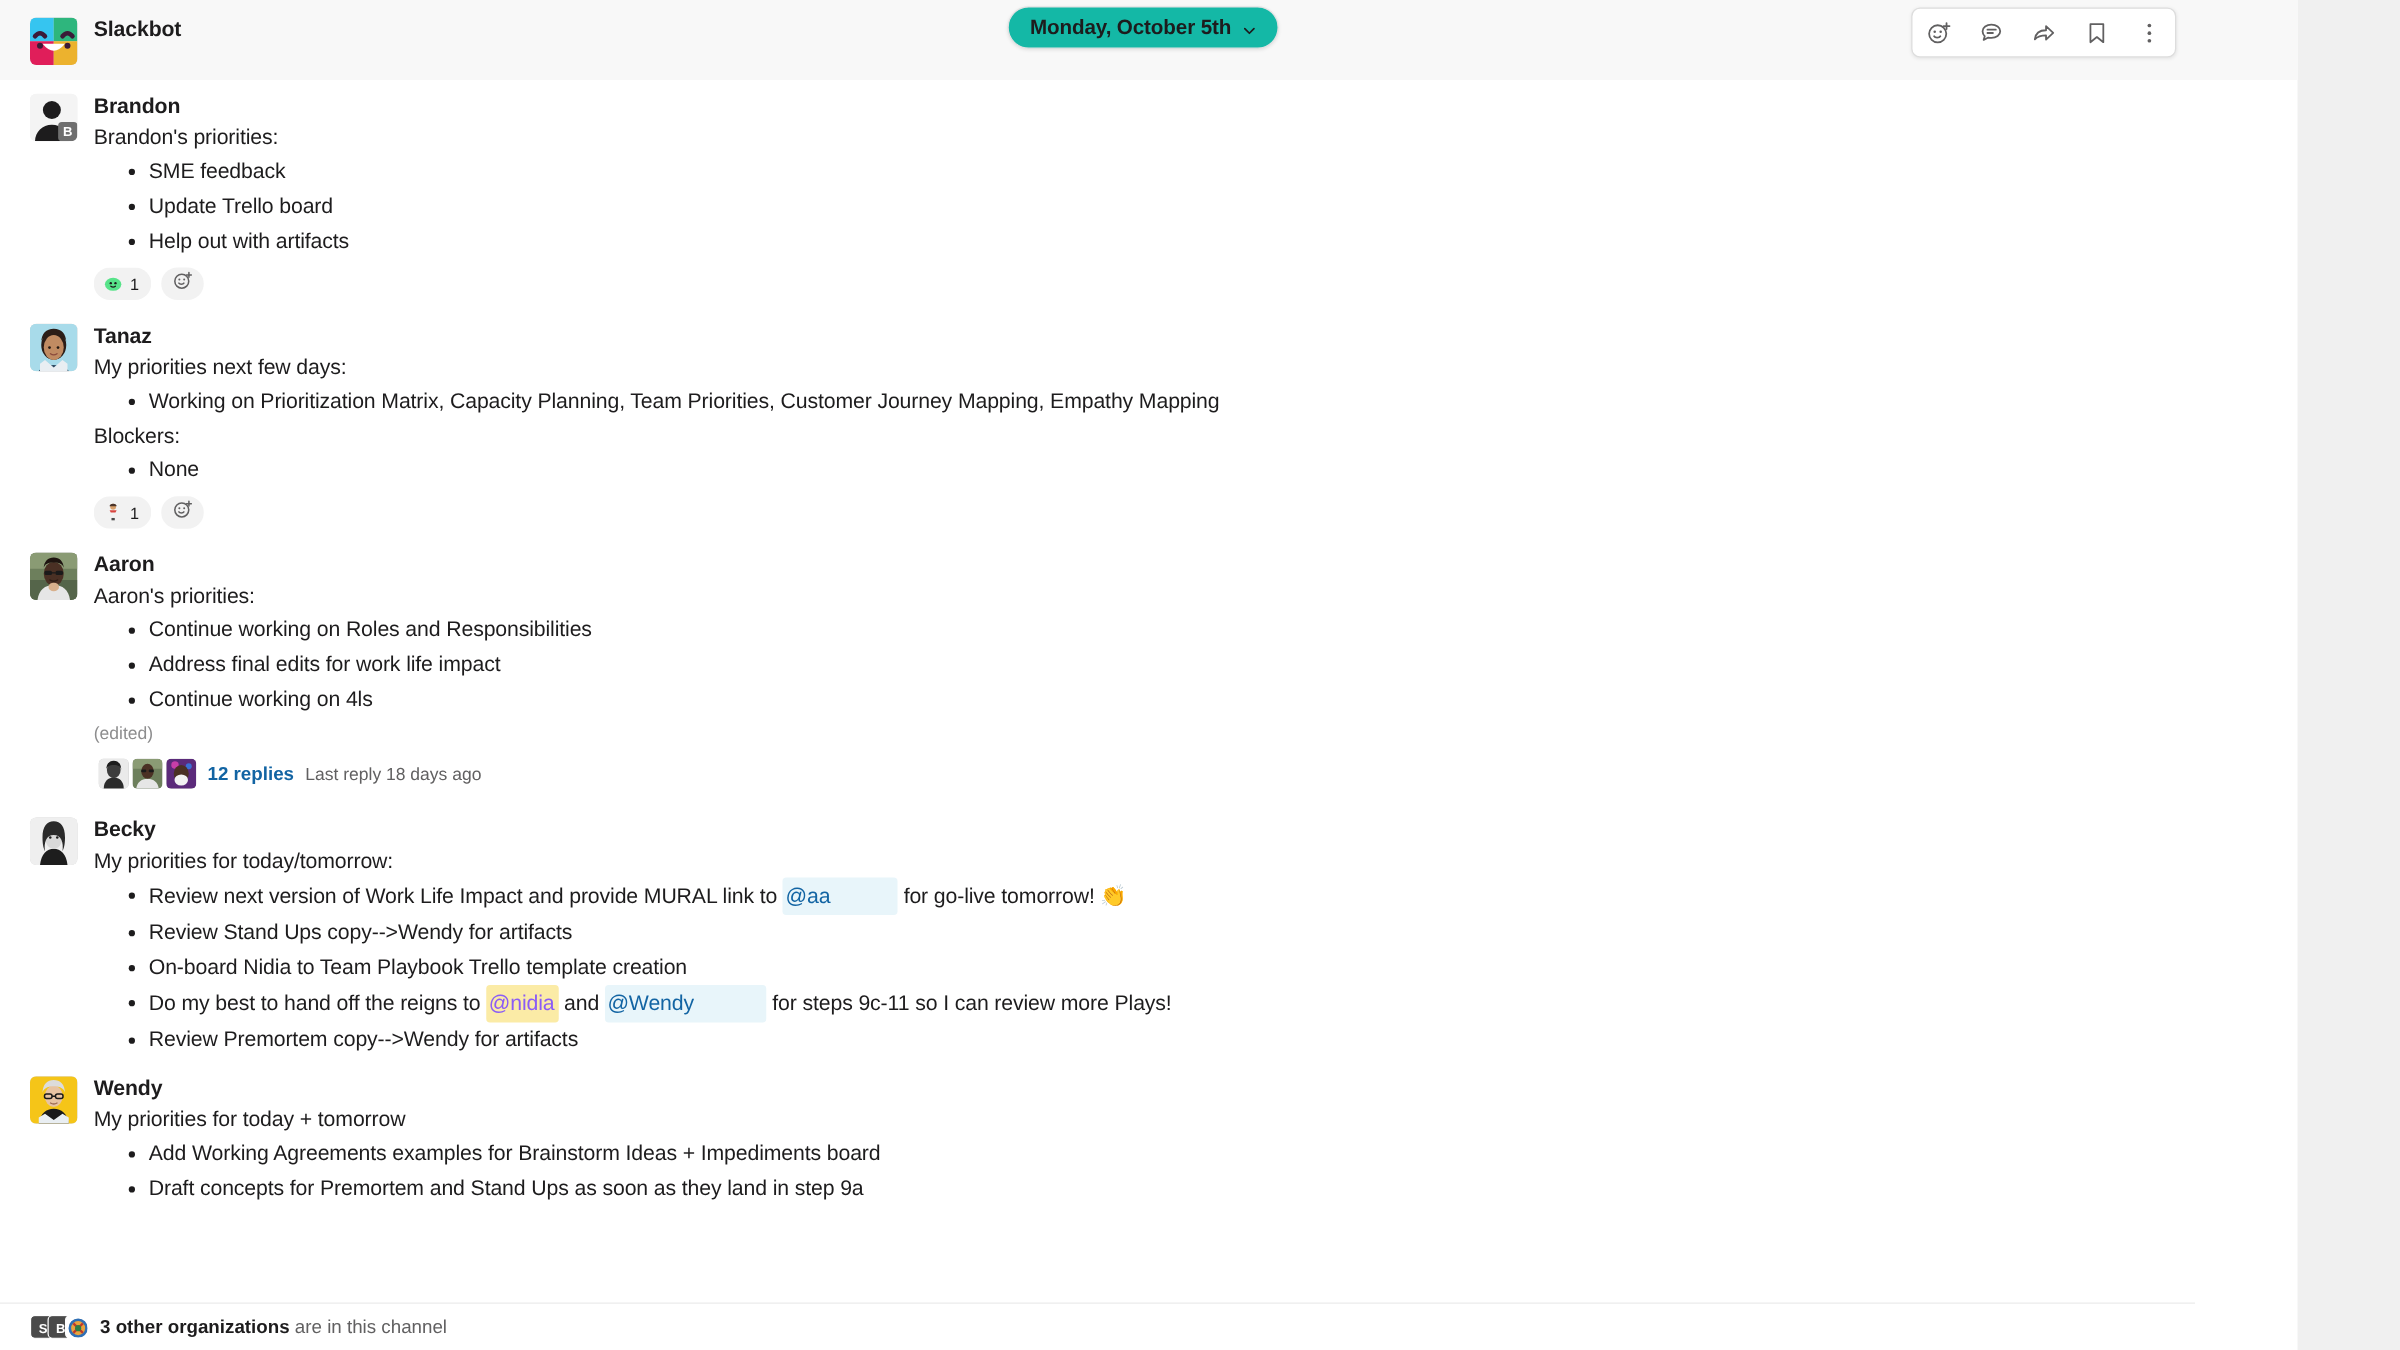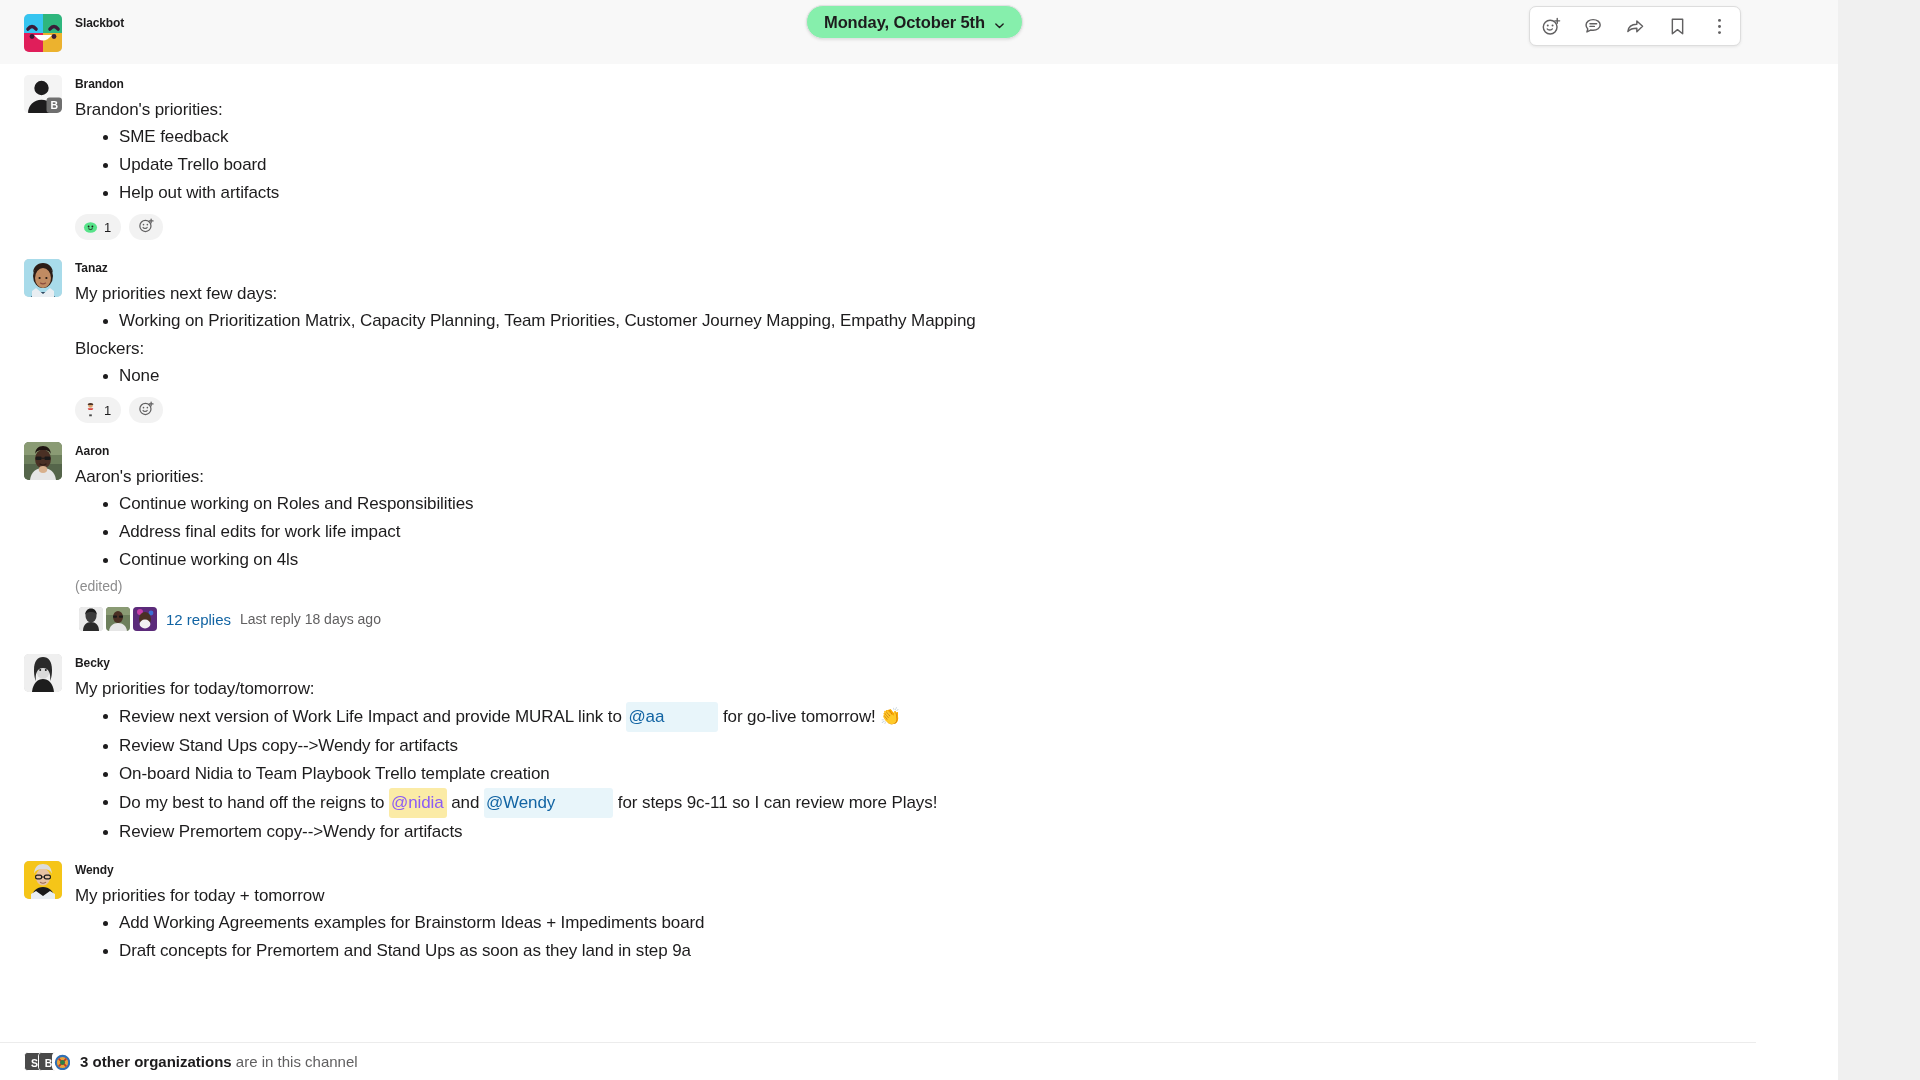--- a/index.html
+++ b/index.html
@@ -21,21 +21,21 @@
     background: #ffffff;
   }
 
   
   .date-pill {
     position: absolute;
     left: 806px; top: 5px;
     height: 34px;
     display: flex; align-items: center; gap: 9px;
     padding: 0 17px;
-    background: #86efac;
+    background: #14b8a6;
     border: 1px solid #e2e2e3;
     border-radius: 17px;
     box-shadow: 0 1px 3px rgba(0,0,0,.10);
     z-index: 40;
     cursor: pointer;
   }
   .date-pill .label {
     font-size: 16.5px; font-weight: 700; color: #1d1c1d;
     letter-spacing: -.1px; white-space: nowrap;
   }
@@ -72,21 +72,21 @@
   .avatar {
     width: 38px; height: 38px;
     border-radius: 5px;
     overflow: hidden;
     position: relative;
     background: #d8d8d8;
   }
   .body { flex: 1 1 auto; min-width: 0; padding-left: 7px; }
 
   .uname {
-    font-size: 12px; font-weight: 700; color: #1d1c1d;
+    font-size: 17px; font-weight: 700; color: #1d1c1d;
     line-height: 23px; letter-spacing: -.1px; cursor: pointer;
   }
   .mtext {
     font-size: 17px; color: #1d1c1d; line-height: 27px;
     letter-spacing: -.1px;
   }
   ul.blist { list-style: none; margin: 0; padding: 0; }
   ul.blist li {
     position: relative;
     font-size: 17px; color: #1d1c1d; line-height: 28px;
@@ -128,21 +128,21 @@
   .addr {
     width: 34px; height: 26px;
     display: flex; align-items: center; justify-content: center;
     background: #f2f2f2; border-radius: 13px; cursor: pointer;
   }
 
   
   .thread { display: flex; align-items: center; gap: 9px; margin: 6px 0 5px 0; cursor: pointer; padding: 3px 6px 3px 4px; border-radius: 6px; width: fit-content; }
   .facepile { display: flex; gap: 3px; }
   .facepile .f { width: 24px; height: 24px; border-radius: 4px; overflow: hidden; position: relative; background:#c9c9c9; }
-  .replies { font-size: 15px; font-weight: 400; color: #1264a3; }
+  .replies { font-size: 15px; font-weight: 700; color: #1264a3; }
   .lastreply { font-size: 14px; color: #616061; }
 
   
   .orgbar {
     position: absolute; left: 0; right: 82px; bottom: 0;
     height: 38px;
     display: flex; align-items: center; gap: 9px;
     padding: 0 24px;
     background: #ffffff;
     border-top: 1px solid #ececec;

